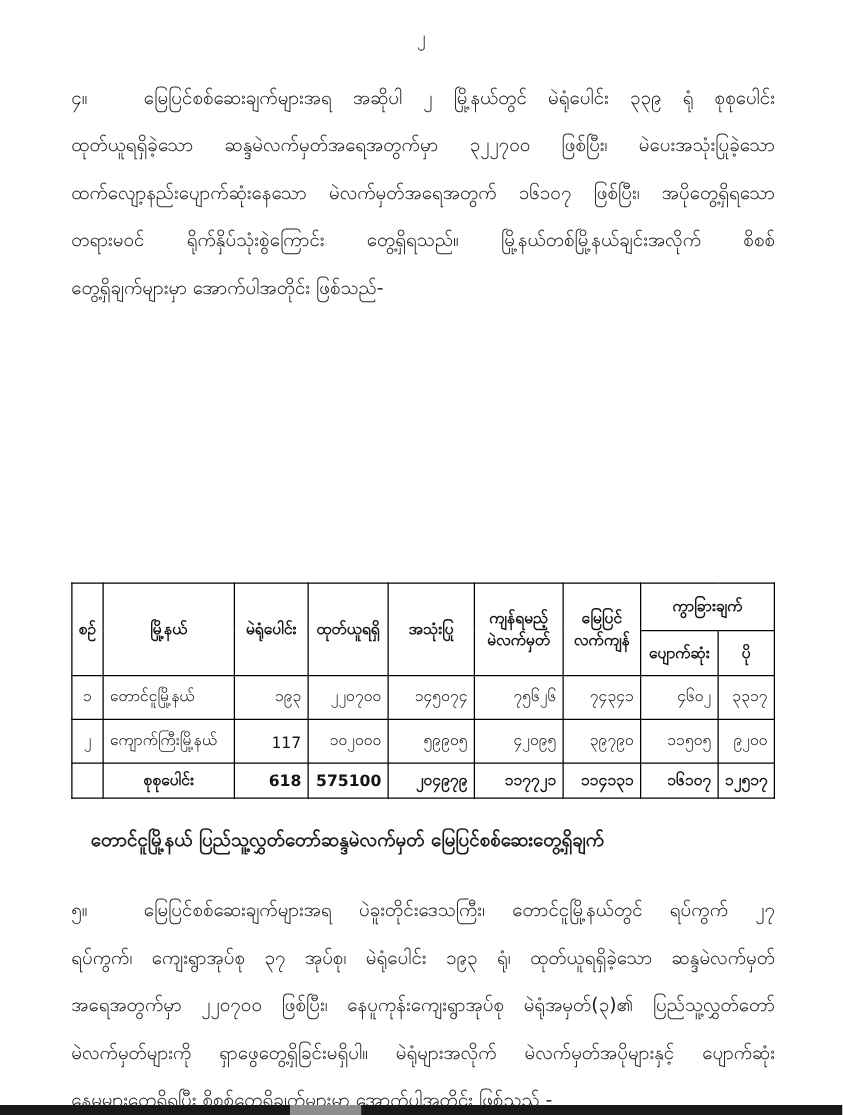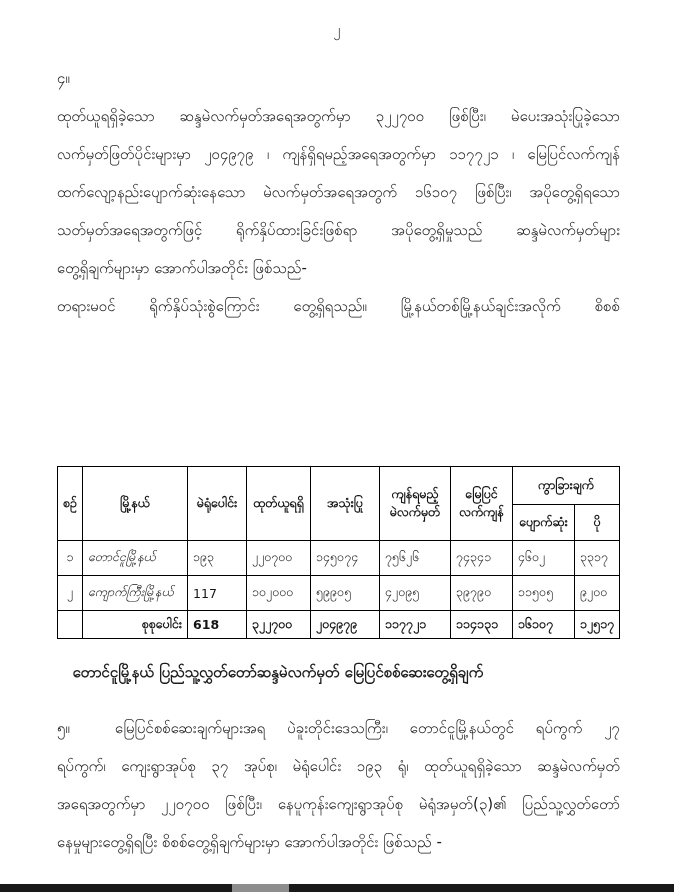--- a/index.html
+++ b/index.html
@@ -31,24 +31,24 @@
     border-collapse:collapse;table-layout:fixed;width:562px;
     font-size:12.5px;color:#141414;
   }
   table.results th,table.results td{
     border:1px solid #000;padding:0 5px;overflow:hidden;white-space:nowrap;
   }
   table.results th{font-weight:bold;text-align:center;vertical-align:middle;}
   .hrow1 th{height:37px;}
   .hrow2 th{height:35px;font-family:Liberation Serif, serif;}
   .drow td{height:34px;}
-  .num{}
-  .name{text-align:left;font-style:italic;}
+  .num{text-align:right;}
+  .name{text-align:left;}
   .trow td{height:27px;font-weight:bold;}
-  .trow .tlabel{text-align:right;}
+  .trow .tlabel{text-align:center;}
   
   .section-heading{
     position:absolute;top:657px;left:0;width:556px;text-align:center;
     font-weight:bold;font-size:15px;line-height:30px;
   }
   
   .bottom-bar{
     position:absolute;left:0;top:884px;width:674px;height:8px;background:#191919;
   }
   .bottom-bar-highlight{
@@ -58,27 +58,26 @@
 </head>
 <body>
 
 <div class="page">
 
   <div class="page-number">၂</div>
 
   <div class="para para4">
     <div class="numline">
       <span class="pnum">၄။</span>
+      <span class="ltext">မြေပြင်စစ်ဆေးချက်များအရ အဆိုပါ ၂ မြို့နယ်တွင် မဲရုံပေါင်း ၃၃၉ ရုံ စုစုပေါင်း</span>
     </div>
     <div class="jline">ထုတ်ယူရရှိခဲ့သော ဆန္ဒမဲလက်မှတ်အရေအတွက်မှာ ၃၂၂၇၀၀ ဖြစ်ပြီး၊ မဲပေးအသုံးပြုခဲ့သော</div>
-    <div class="jline">လက်မှတ်ဖြတ်ပိုင်းများမှာ ၂၀၄၉၇၉ ၊ ကျန်ရှိရမည့်အရေအတွက်မှာ ၁၁၇၇၂၁ ၊ မြေပြင်လက်ကျန်</div>
     <div class="jline">ထက်လျော့နည်းပျောက်ဆုံးနေသော မဲလက်မှတ်အရေအတွက် ၁၆၁၀၇ ဖြစ်ပြီး၊ အပိုတွေ့ရှိရသော</div>
-    <div class="jline">သတ်မှတ်အရေအတွက်ဖြင့် ရိုက်နှိပ်ထားခြင်းဖြစ်ရာ အပိုတွေ့ရှိမှုသည် ဆန္ဒမဲလက်မှတ်များ</div>
+    <div class="jline">တရားမဝင် ရိုက်နှိပ်သုံးစွဲကြောင်း တွေ့ရှိရသည်။ မြို့နယ်တစ်မြို့နယ်ချင်းအလိုက် စိစစ်</div>
     <div class="jline last">တွေ့ရှိချက်များမှာ အောက်ပါအတိုင်း ဖြစ်သည်-</div>
-    <div class="jline">တရားမဝင် ရိုက်နှိပ်သုံးစွဲကြောင်း တွေ့ရှိရသည်။ မြို့နယ်တစ်မြို့နယ်ချင်းအလိုက် စိစစ်</div>
   </div>
 
   <div class="tbl-wrap">
     <table class="results">
       <colgroup>
         <col style="width:25px">
           <col style="width:105px">
           <col style="width:59px">
         <col style="width:64px">
           <col style="width:69px">
@@ -127,40 +126,41 @@
         <td class="num">၅၉၉၀၅</td>
         <td class="num">၄၂၀၉၅</td>
         <td class="num">၃၉၇၉၀</td>
         <td class="num">၁၁၅၀၅</td>
         <td class="num">၉၂၀၀</td>
       </tr>
       <tr class="trow">
         <td></td>
         <td class="tlabel">စုစုပေါင်း</td>
         <td class="num">618</td>
-        <td class="num">၃၂၂၇၀၀</td>
+        <td class="num">575100</td>
         <td class="num">၂၀၄၉၇၉</td>
         <td class="num">၁၁၇၇၂၁</td>
         <td class="num">၁၁၄၁၃၁</td>
         <td class="num">၁၆၁၀၇</td>
         <td class="num">၁၂၅၁၇</td>
       </tr>
     </tbody>
       </table>
   </div>
 
   <div class="section-heading">တောင်ငူမြို့နယ် ပြည်သူ့လွှတ်တော်ဆန္ဒမဲလက်မှတ် မြေပြင်စစ်ဆေးတွေ့ရှိချက်</div>
 
   <div class="para para5">
     <div class="numline">
       <span class="pnum">၅။</span>
       <span class="ltext">မြေပြင်စစ်ဆေးချက်များအရ ပဲခူးတိုင်းဒေသကြီး၊ တောင်ငူမြို့နယ်တွင် ရပ်ကွက် ၂၇</span>
     </div>
     <div class="jline">ရပ်ကွက်၊ ကျေးရွာအုပ်စု ၃၇ အုပ်စု၊ မဲရုံပေါင်း ၁၉၃ ရုံ၊ ထုတ်ယူရရှိခဲ့သော ဆန္ဒမဲလက်မှတ်</div>
     <div class="jline">အရေအတွက်မှာ ၂၂၀၇၀၀ ဖြစ်ပြီး၊ နေပူကုန်းကျေးရွာအုပ်စု မဲရုံအမှတ်(၃)၏ ပြည်သူ့လွှတ်တော်</div>
+    <div class="jline">မဲလက်မှတ်များကို ရှာဖွေတွေ့ရှိခြင်းမရှိပါ။ မဲရုံများအလိုက် မဲလက်မှတ်အပိုများနှင့် ပျောက်ဆုံး</div>
     <div class="jline last">နေမှုများတွေ့ရှိရပြီး စိစစ်တွေ့ရှိချက်များမှာ အောက်ပါအတိုင်း ဖြစ်သည် -</div>
   </div>
 
   <div class="bottom-bar">
     <div class="bottom-bar-highlight"></div>
   </div>
 
 </div>
 
 </body></html>

